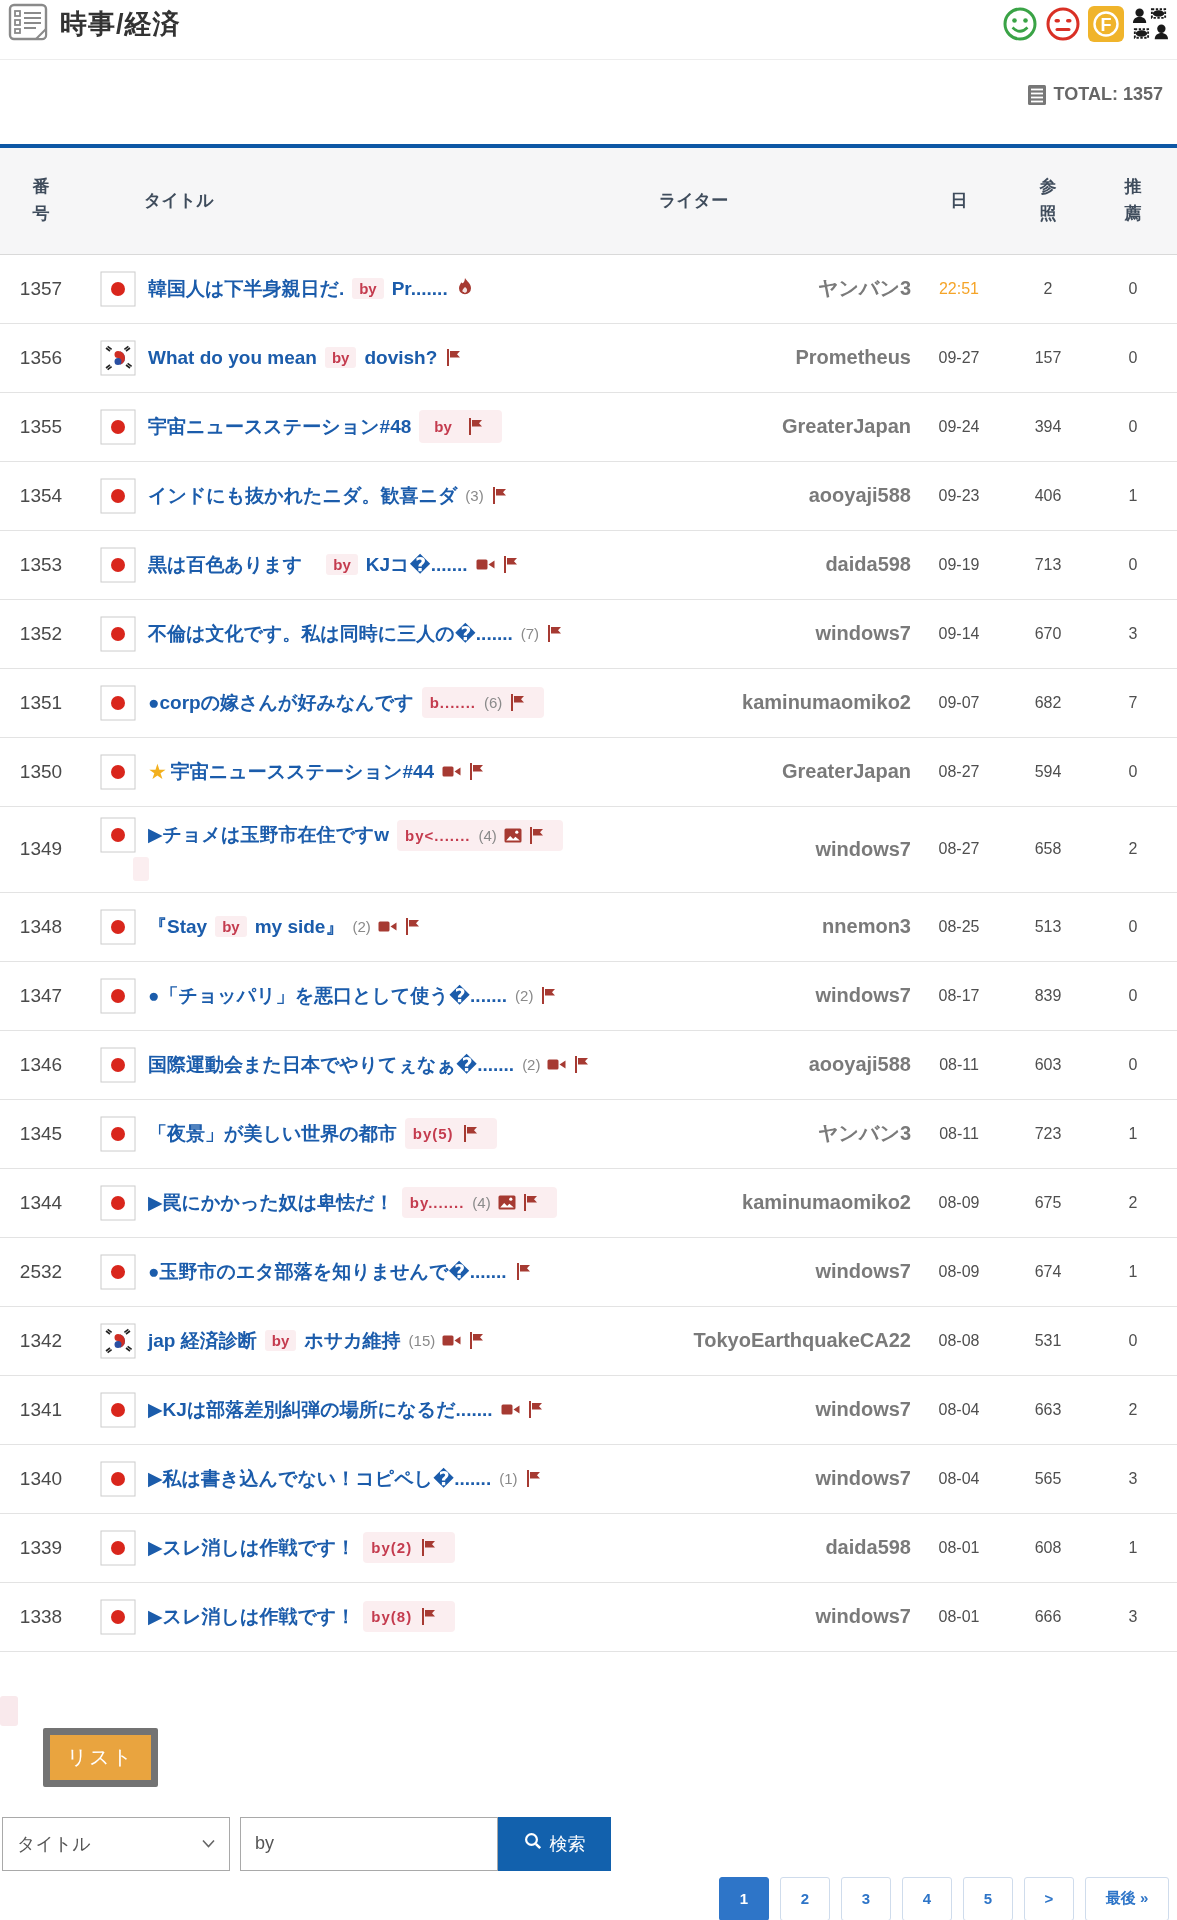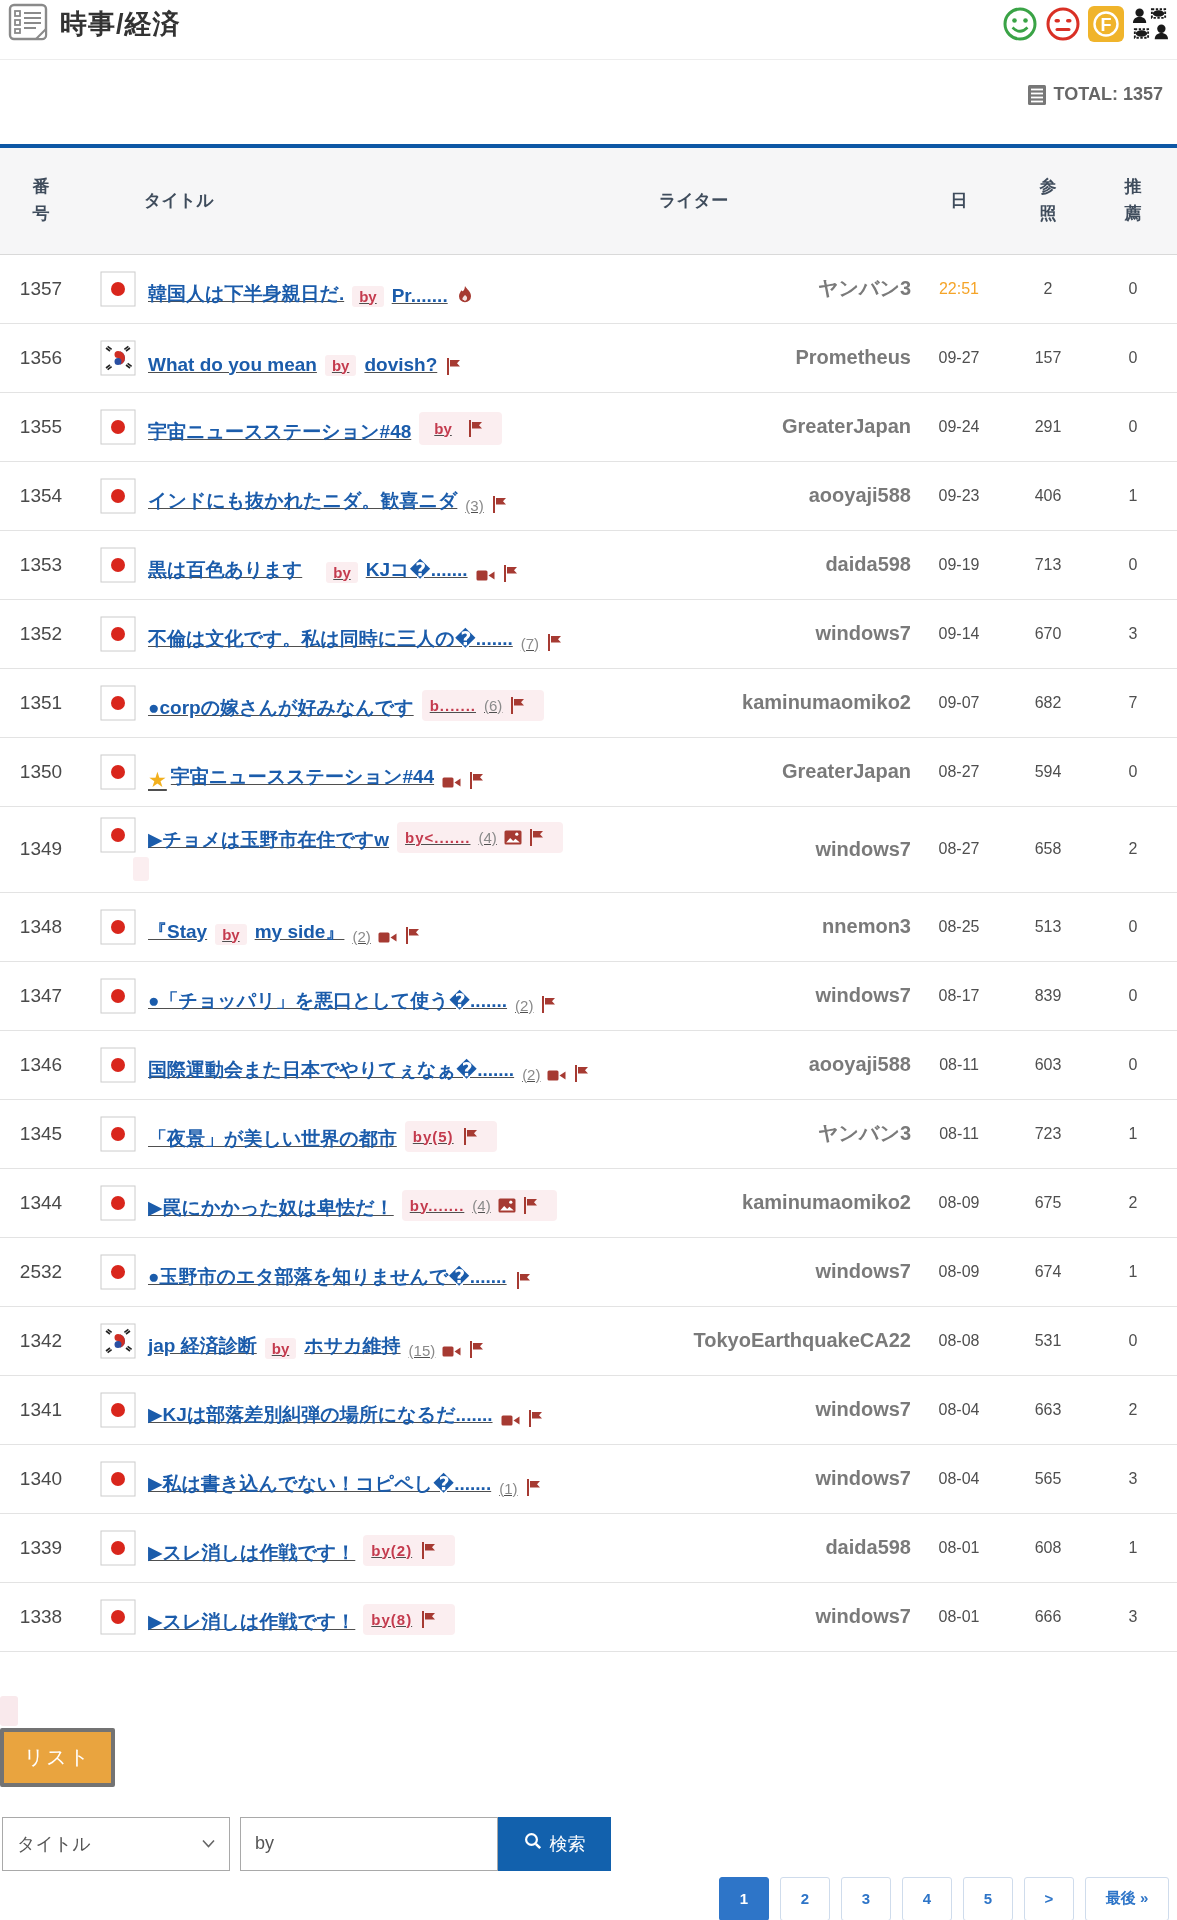--- a/index.html
+++ b/index.html
@@ -23,36 +23,36 @@
   table.board thead th{background:#f6f6f7;color:var(--header-text);font-size:17px;font-weight:bold;
       height:108px;vertical-align:middle;white-space:pre-line;line-height:1.55;border-bottom:1px solid #d9d9d9;}
   th.col-num{width:82px;} th.col-title{text-align:left;padding-left:62px;}
   th.col-writer{width:252px;text-align:left;} th.col-date{width:96px;} th.col-views{width:82px;} th.col-recs{width:88px;}
 
   tbody td{height:69px;border-bottom:1px solid #e3e3e3;vertical-align:middle;font-size:16px;color:var(--text-gray);text-align:center;}
   td.c-num{font-size:19px;color:#4a4a4a;}
   td.c-title{text-align:left;padding-left:18px;}
   td.c-writer{text-align:right;font-size:20px;font-weight:600;color:var(--writer-gray);cursor:pointer;}
   td.c-date.hot{color:var(--hot-orange);}
-  .title-line{display:flex;align-items:flex-end;flex-wrap:nowrap;text-decoration:underline;}
+  .title-line{display:flex;align-items:center;flex-wrap:nowrap;}
   .flag-box{flex:0 0 auto;margin-right:12px;display:inline-flex;}
   .title-link{color:var(--link-blue);font-weight:bold;font-size:19px;text-decoration:none;cursor:pointer;white-space:nowrap;margin-right:8px;}
   .by-chip{background:var(--pink-bg);color:var(--crimson);font-weight:bold;font-size:15px;border-radius:3px;
       padding:3px 7px;margin-right:8px;line-height:1;}
   .red-text{color:var(--crimson);font-weight:bold;font-size:15px;letter-spacing:1px;margin-right:8px;white-space:nowrap;}
   .count-text{color:#8a8a8a;font-size:15px;margin-right:7px;white-space:nowrap;}
   .gap{display:inline-block;width:16px;}
   .pink-group{background:var(--pink-bg);border-radius:4px;padding:6px 12px 6px 8px;display:inline-flex;align-items:center;}
   .t-icon{display:inline-flex;margin-right:6px;flex:0 0 auto;}
   .star-glyph{color:#f2b01e;font-size:21px;margin-right:4px;line-height:1;}
   .blob-line{width:16px;height:24px;background:var(--pink-bg);border-radius:3px;margin:4px 0 0 33px;}
 
   .pink-blob{width:18px;height:30px;background:#f9e9ec;border-radius:3px;margin:44px 0 2px 0;}
-  .list-btn{display:block;width:115px;height:59px;background:var(--button-orange);border:4px solid #737373;
-      color:#fff;font-size:20px;font-family:Liberation Mono, monospace;border-radius:2px;cursor:pointer;letter-spacing:2px;}
+  .list-btn{display:block;width:115px;height:59px;background:var(--button-orange);border:7px solid #737373;
+      color:#fff;font-size:20px;font-family:Liberation Mono, monospace;border-radius:2px;cursor:pointer;letter-spacing:2px;margin-left:43px;}
 
   .search-row{display:flex;align-items:center;margin:30px 0 0 2px;}
   .field-select{width:228px;height:54px;border:1px solid #a9a9a9;display:flex;align-items:center;
       padding:0 14px;font-size:18px;color:#555;cursor:pointer;background:#fff;}
   .field-select .chev{margin-left:auto;display:inline-flex;}
   .search-input{width:258px;height:54px;border:1px solid #a9a9a9;border-left:1px solid #a9a9a9;margin-left:10px;
       font-size:18px;padding:0 14px;font-family:inherit;color:#333;outline:none;}
   .search-input::placeholder{color:#555;}
   .search-btn{width:113px;height:54px;background:#1261ad;border:none;color:#fff;font-size:18px;font-family:inherit;
       display:flex;align-items:center;justify-content:center;gap:8px;cursor:pointer;}
@@ -221,21 +221,21 @@
                 <svg width="17" height="19" viewBox="0 0 17 19">
                   <rect x="2" y="1" width="2" height="17" fill="var(--flag-red)"></rect>
                   <path d="M5 3h10l-3 3.2 3 3.2H5z" fill="var(--flag-red)"></path>
                 </svg>
               </span>
             </span>
           </span>
         </td>
         <td class="c-writer">GreaterJapan</td>
         <td class="c-date">09-24</td>
-        <td>291</td>
+        <td>394</td>
         <td>0</td>
       </tr>
       <tr>
         <td class="c-num">1354</td>
         <td class="c-title">
           <span class="title-line">
             <span class="flag-box">
               <svg width="36" height="36" viewBox="0 0 36 36">
                 <rect x="1" y="1" width="34" height="34" fill="#fff" stroke="#ccc"></rect>
                 <circle cx="18" cy="18" r="7" fill="#d9261c"></circle>

